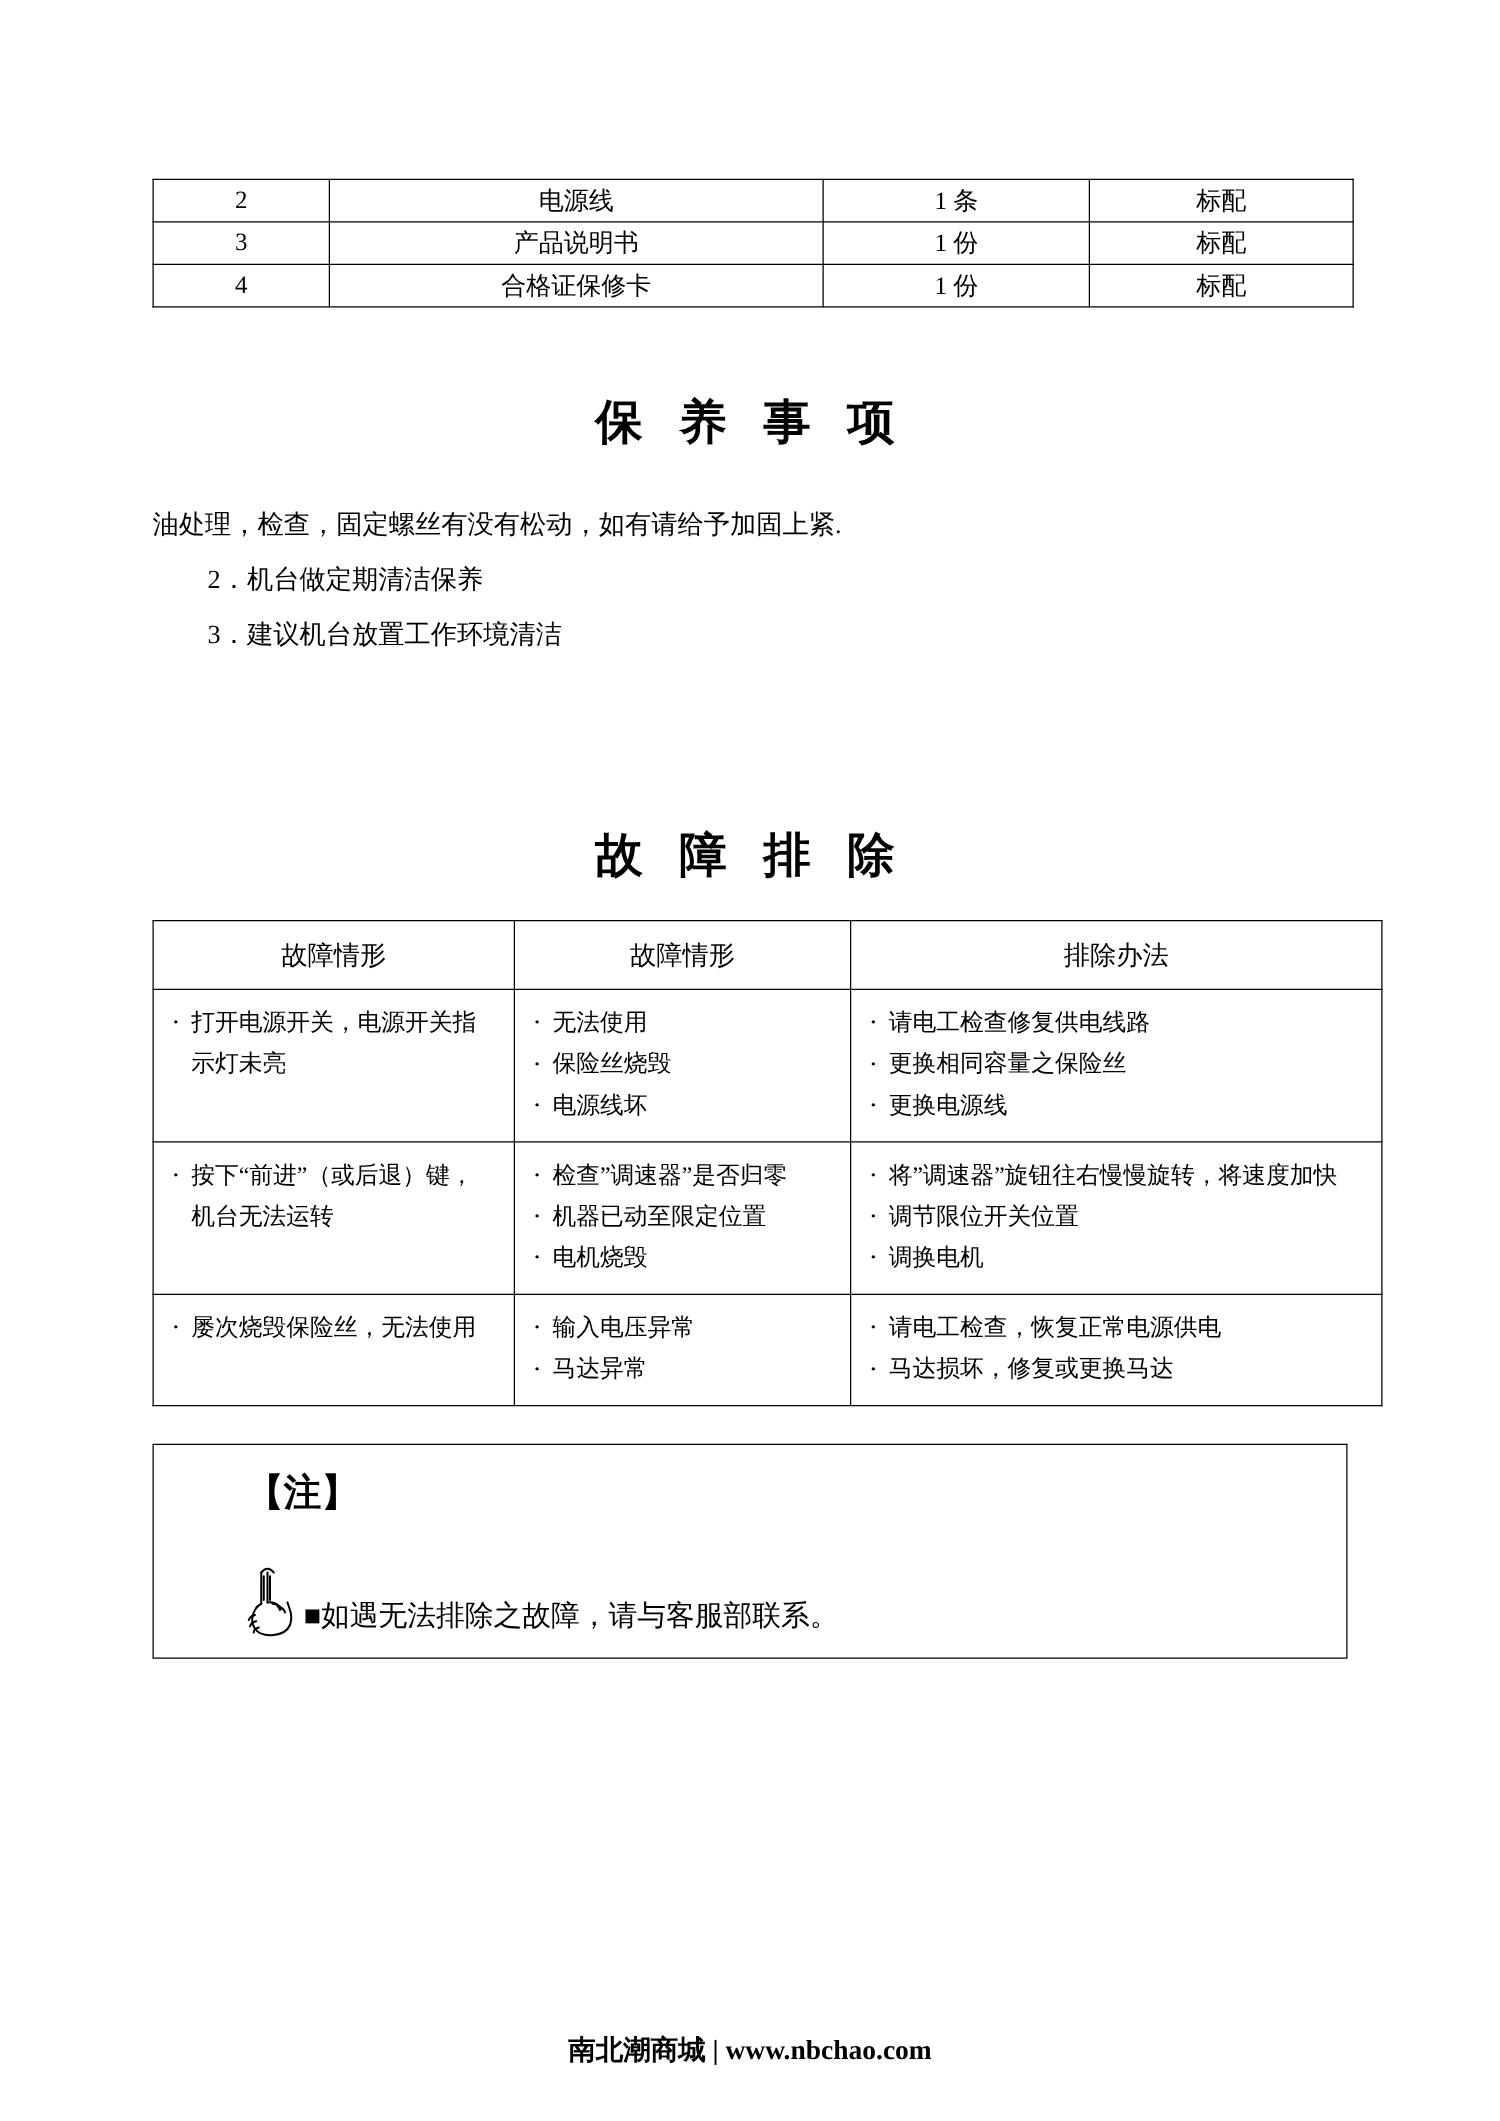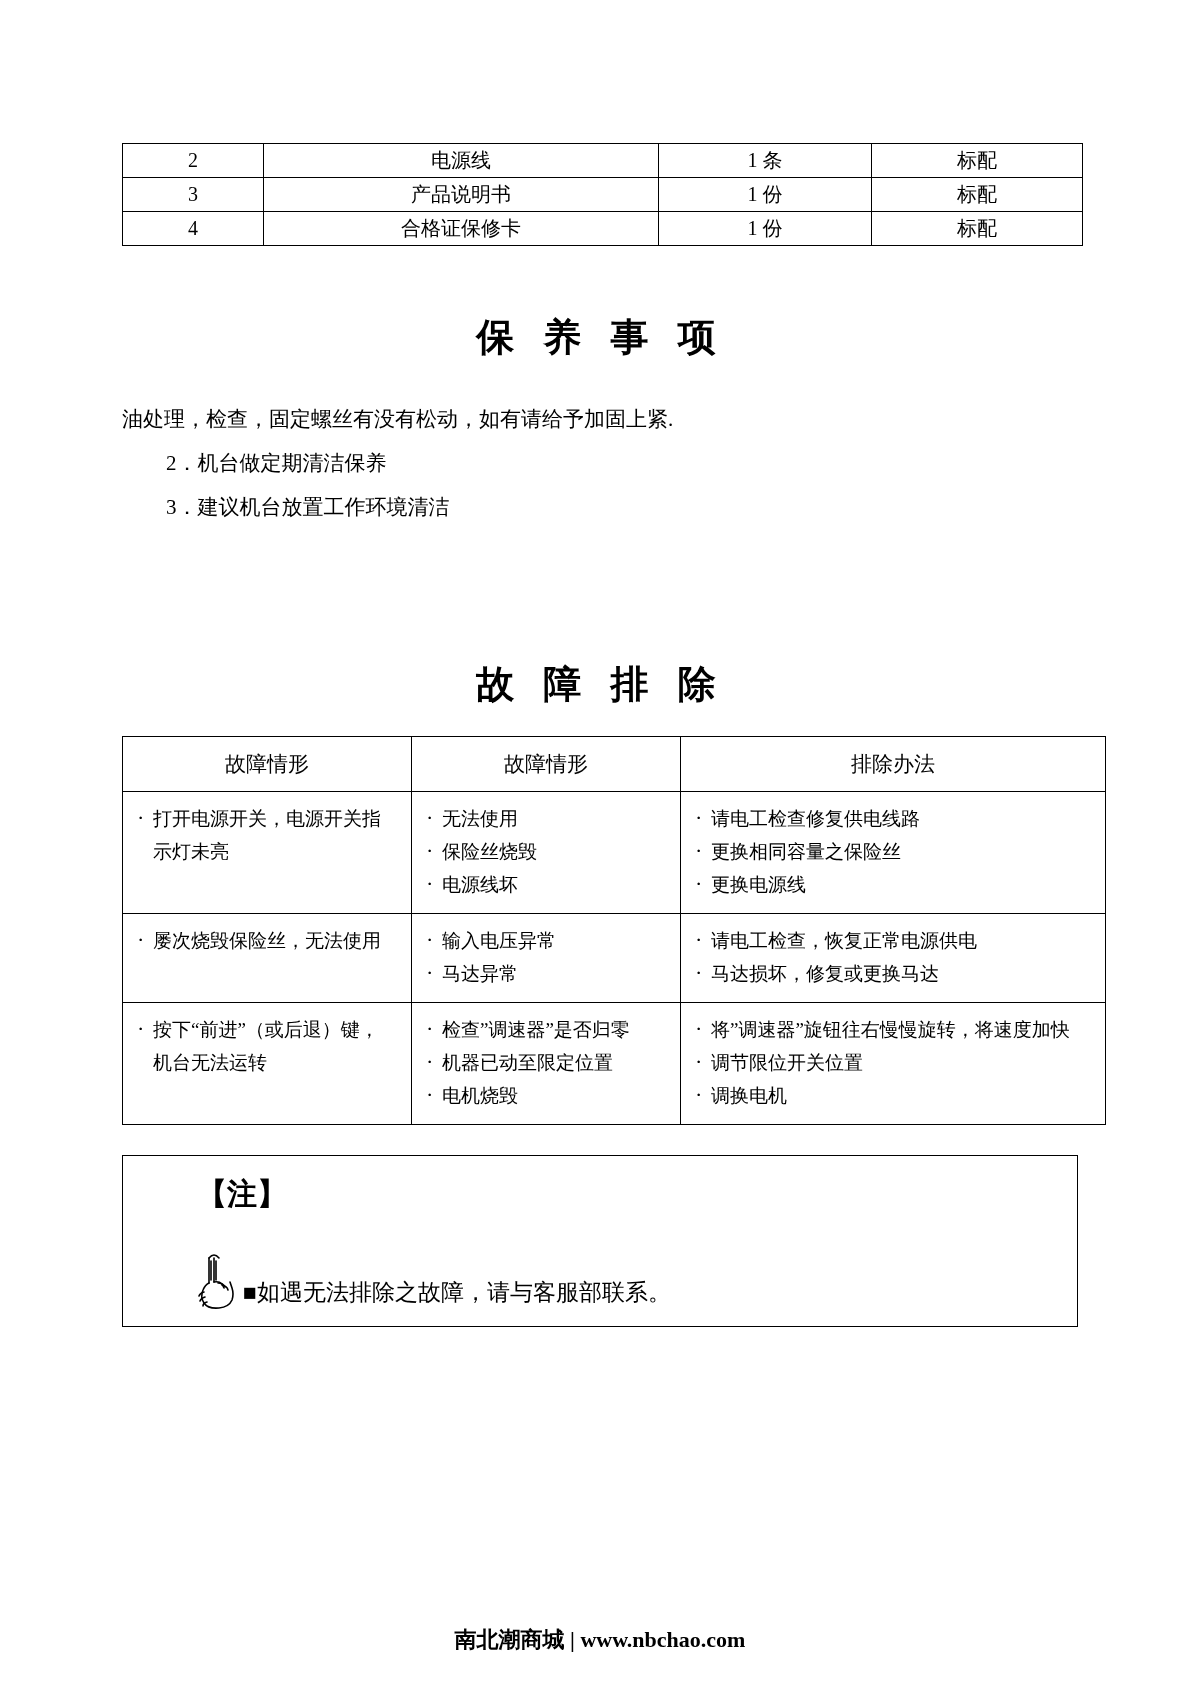--- a/index.html
+++ b/index.html
@@ -220,47 +220,47 @@
           <span class="bullet-line">电源线坏</span>
         </td>
         <td>
           <span class="bullet-line">请电工检查修复供电线路</span>
           <span class="bullet-line">更换相同容量之保险丝</span>
           <span class="bullet-line">更换电源线</span>
         </td>
       </tr>
       <tr>
         <td>
-          <span class="bullet-line">屡次烧毁保险丝，无法使用</span>
-        </td>
-        <td>
-          <span class="bullet-line">输入电压异常</span>
-          <span class="bullet-line">马达异常</span>
-        </td>
-        <td>
-          <span class="bullet-line">请电工检查，恢复正常电源供电</span>
-          <span class="bullet-line">马达损坏，修复或更换马达</span>
-        </td>
-      </tr>
-      <tr>
-        <td>
           <span class="bullet-line">
             <span>按下“前进”（或后退）键，</span>
             <span class="wrap2">机台无法运转</span>
           </span>
         </td>
         <td>
           <span class="bullet-line">检查”调速器”是否归零</span>
           <span class="bullet-line">机器已动至限定位置</span>
           <span class="bullet-line">电机烧毁</span>
         </td>
         <td>
           <span class="bullet-line">将”调速器”旋钮往右慢慢旋转，将速度加快</span>
           <span class="bullet-line">调节限位开关位置</span>
           <span class="bullet-line">调换电机</span>
+        </td>
+      </tr>
+      <tr>
+        <td>
+          <span class="bullet-line">屡次烧毁保险丝，无法使用</span>
+        </td>
+        <td>
+          <span class="bullet-line">输入电压异常</span>
+          <span class="bullet-line">马达异常</span>
+        </td>
+        <td>
+          <span class="bullet-line">请电工检查，恢复正常电源供电</span>
+          <span class="bullet-line">马达损坏，修复或更换马达</span>
         </td>
       </tr>
     </tbody>
   </table>
 
   <div class="note-box">
     <div class="note-title">【注】</div>
     <div class="note-body">
       <span class="hand-icon">
         <svg viewBox="0 0 46 58" width="46" height="58" xmlns="http://www.w3.org/2000/svg">

